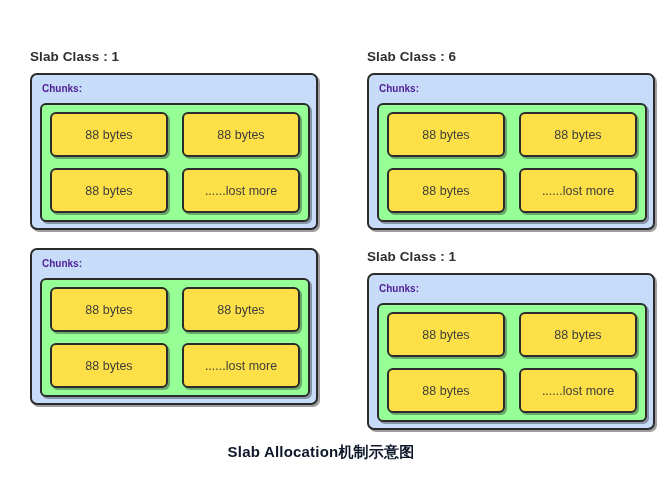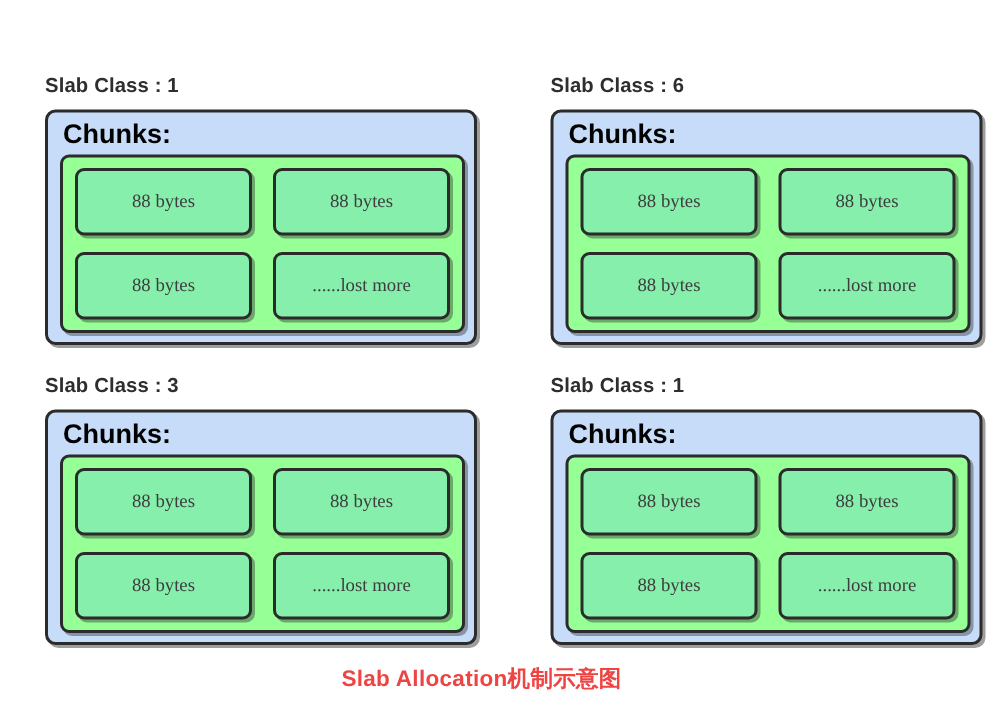--- a/index.html
+++ b/index.html
@@ -62,23 +62,23 @@
     background: #c6dcf8;
     border: 2px solid #2b2b2b;
     border-radius: 7px;
     box-shadow: 2px 2px 0 rgba(40,40,40,0.45);
   }
 
   .chunks-label {
     position: absolute;
     left: 10px;
     top: 4px;
-    font-size: 18px;
+    font-size: 10px;
     font-weight: bold;
-    color: #000000;
+    color: #4c1d95;
     line-height: 20px;
     white-space: nowrap;
   }
 
   
   .chunk-area {
     position: absolute;
     left: 8px;
     top: 28px;
     width: 270px;
@@ -93,43 +93,42 @@
     flex-wrap: wrap;
     align-content: space-between;
     justify-content: space-between;
   }
 
   
   .chunk {
     width: 118px;
     height: 45px;
     box-sizing: border-box;
-    background: #86efac;
+    background: #fde047;
     border: 2px solid #2b2b2b;
     border-radius: 6px;
     box-shadow: 2px 2px 0 rgba(40,40,40,0.40);
     display: flex;
     align-items: center;
     justify-content: center;
     font-size: 12.5px;
     color: #3d3d3d;
     white-space: nowrap;
-    font-family: Liberation Serif, serif;
   }
 
   
   .caption {
     position: absolute;
     left: 0;
     top: 443px;
     width: 642px;
     text-align: center;
     font-size: 15px;
     font-weight: bold;
-    color: #ef4444;
+    color: #0f172a;
     letter-spacing: 0.2px;
     white-space: nowrap;
   }
 </style>
 </head>
 <body>
 
 <div id="diagram">
 
   <div class="slab-grid">
@@ -154,21 +153,20 @@
         <div class="chunk-area">
           <div class="chunk">88 bytes</div>
           <div class="chunk">88 bytes</div>
           <div class="chunk">88 bytes</div>
           <div class="chunk">......lost more</div>
         </div>
       </div>
     </div>
 
     <div class="slab slab-col-0 slab-row-1">
-      <div class="slab-title">Slab Class : 3</div>
       <div class="chunks-box">
         <div class="chunks-label">Chunks:</div>
         <div class="chunk-area">
           <div class="chunk">88 bytes</div>
           <div class="chunk">88 bytes</div>
           <div class="chunk">88 bytes</div>
           <div class="chunk">......lost more</div>
         </div>
       </div>
     </div>

